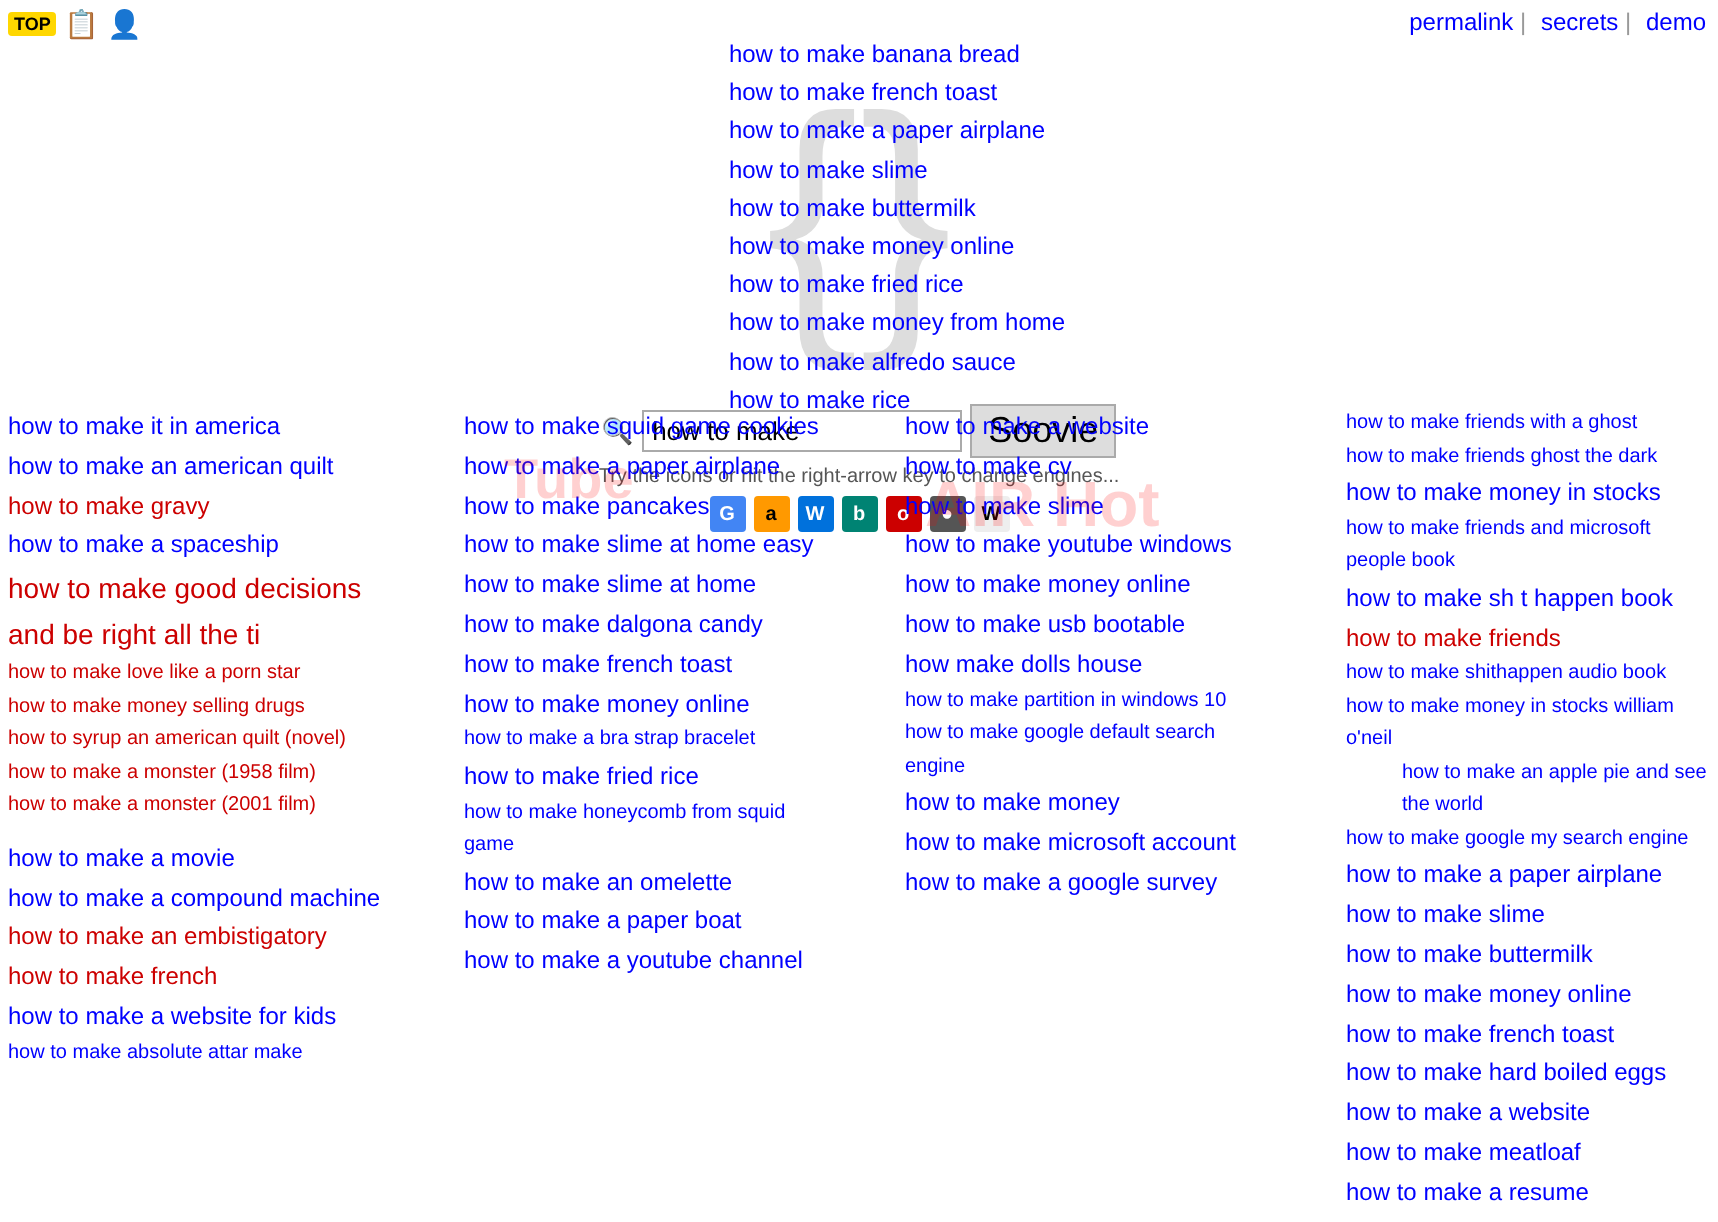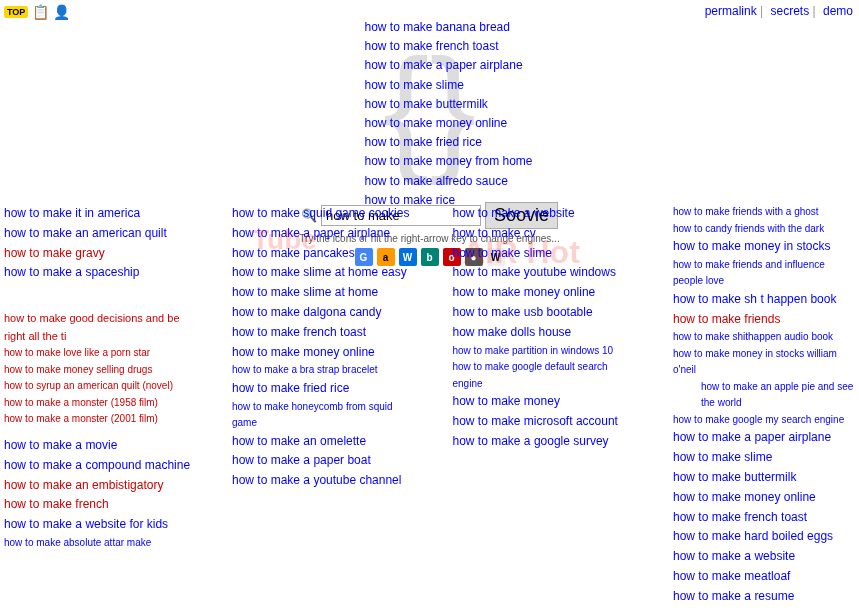--- a/index.html
+++ b/index.html
@@ -217,21 +217,21 @@
 </div>
 
 <div class="main-cols" style="margin-top:200px;">
 
   <div class="col">
     <div class="link-list col-inner" id="col1-links">
     <a href="#" style="color: rgb(0, 0, 255);">how to make it in america</a>
         <a href="#" style="color: rgb(0, 0, 255);">how to make an american quilt</a>
         <a href="#" style="color: rgb(204, 0, 0);">how to make gravy</a>
         <a href="#" style="color: rgb(0, 0, 255);">how to make a spaceship</a>
-        <a href="#" style="color: rgb(204, 0, 0); font-size: 11px; margin-top: 26px;">how to make good decisions and be right all the ti</a>
+        <a href="#" style="color: rgb(204, 0, 0); font-size: 14px;">how to make good decisions and be right all the ti</a>
         <a href="#" style="color: rgb(204, 0, 0); font-size: 10px;">how to make love like a porn star</a>
         <a href="#" style="color: rgb(204, 0, 0); font-size: 10px;">how to make money selling drugs</a>
         <a href="#" style="color: rgb(204, 0, 0); font-size: 10px;">how to syrup an american quilt (novel)</a>
         <a href="#" style="color: rgb(204, 0, 0); font-size: 10px;">how to make a monster (1958 film)</a>
         <a href="#" style="color: rgb(204, 0, 0); font-size: 10px;">how to make a monster (2001 film)</a>
         <div style="margin-top: 8px;"></div>
         <a href="#" style="color: rgb(0, 0, 255);">how to make a movie</a>
         <a href="#" style="color: rgb(0, 0, 255);">how to make a compound machine</a>
         <a href="#" style="color: rgb(204, 0, 0);">how to make an embistigatory</a>
         <a href="#" style="color: rgb(204, 0, 0);">how to make french</a>
@@ -274,23 +274,23 @@
         <a href="#" style="color: rgb(0, 0, 255); font-size: 10px;">how to make google default search engine</a>
         <a href="#" style="color: rgb(0, 0, 255);">how to make money</a>
         <a href="#" style="color: rgb(0, 0, 255);">how to make microsoft account</a>
         <a href="#" style="color: rgb(0, 0, 255);">how to make a google survey</a>
       </div>
   </div>
 
   <div class="col">
     <div class="link-list col-inner" id="col4-links">
     <a href="#" style="color: rgb(0, 0, 255); font-size: 10px;">how to make friends with a ghost</a>
-        <a href="#" style="color: rgb(0, 0, 255); font-size: 10px;">how to candy friends with the dark</a>
+        <a href="#" style="color: rgb(0, 0, 255); font-size: 10px;">how to make friends ghost the dark</a>
         <a href="#" style="color: rgb(0, 0, 255);">how to make money in stocks</a>
-        <a href="#" style="color: rgb(0, 0, 255); font-size: 10px;">how to make friends and influence people love</a>
+        <a href="#" style="color: rgb(0, 0, 255); font-size: 10px;">how to make friends and microsoft people book</a>
         <a href="#" style="color: rgb(0, 0, 255);">how to make sh t happen book</a>
         <a href="#" style="color: rgb(204, 0, 0);">how to make friends</a>
         <a href="#" style="color: rgb(0, 0, 255); font-size: 10px;">how to make shithappen audio book</a>
         <a href="#" style="color: rgb(0, 0, 255); font-size: 10px;">how to make money in stocks william o'neil</a>
         <a href="#" style="color: rgb(0, 0, 255); font-size: 10px; margin-left: 28px;">how to make an apple pie and see the world</a>
         <a href="#" style="color: rgb(0, 0, 255); font-size: 10px;">how to make google my search engine</a>
         <a href="#" style="color: rgb(0, 0, 255);">how to make a paper airplane</a>
         <a href="#" style="color: rgb(0, 0, 255);">how to make slime</a>
         <a href="#" style="color: rgb(0, 0, 255);">how to make buttermilk</a>
         <a href="#" style="color: rgb(0, 0, 255);">how to make money online</a>

